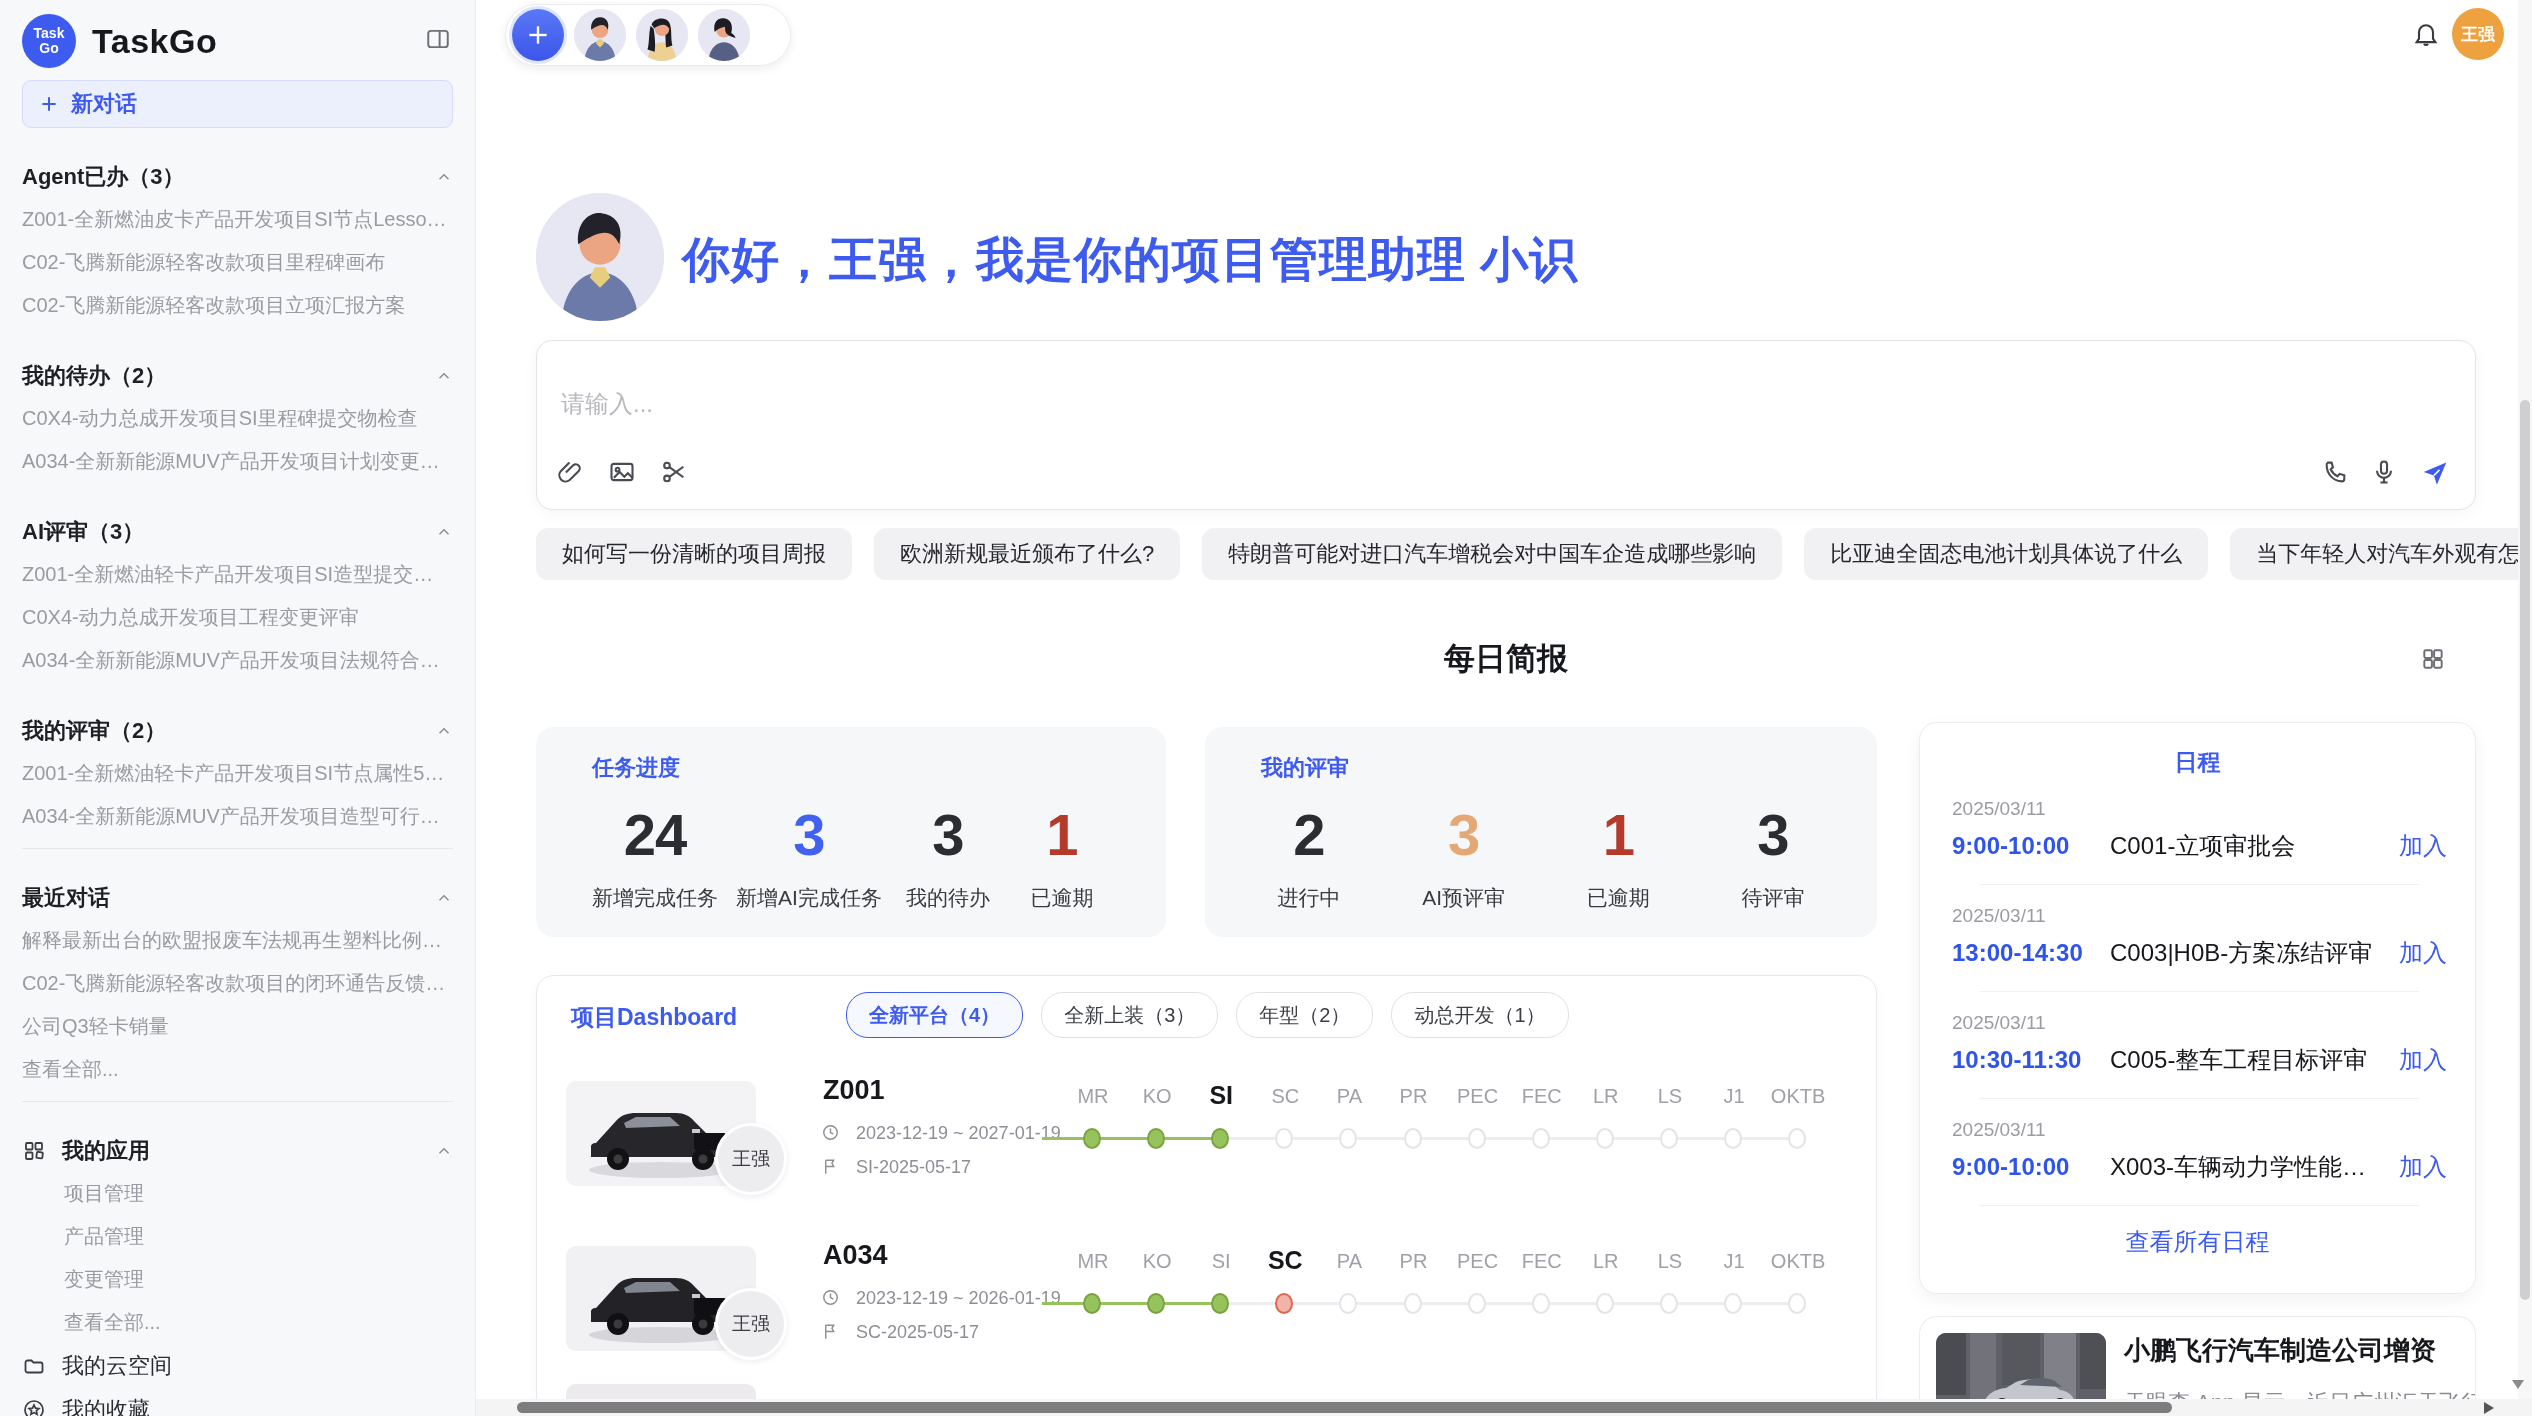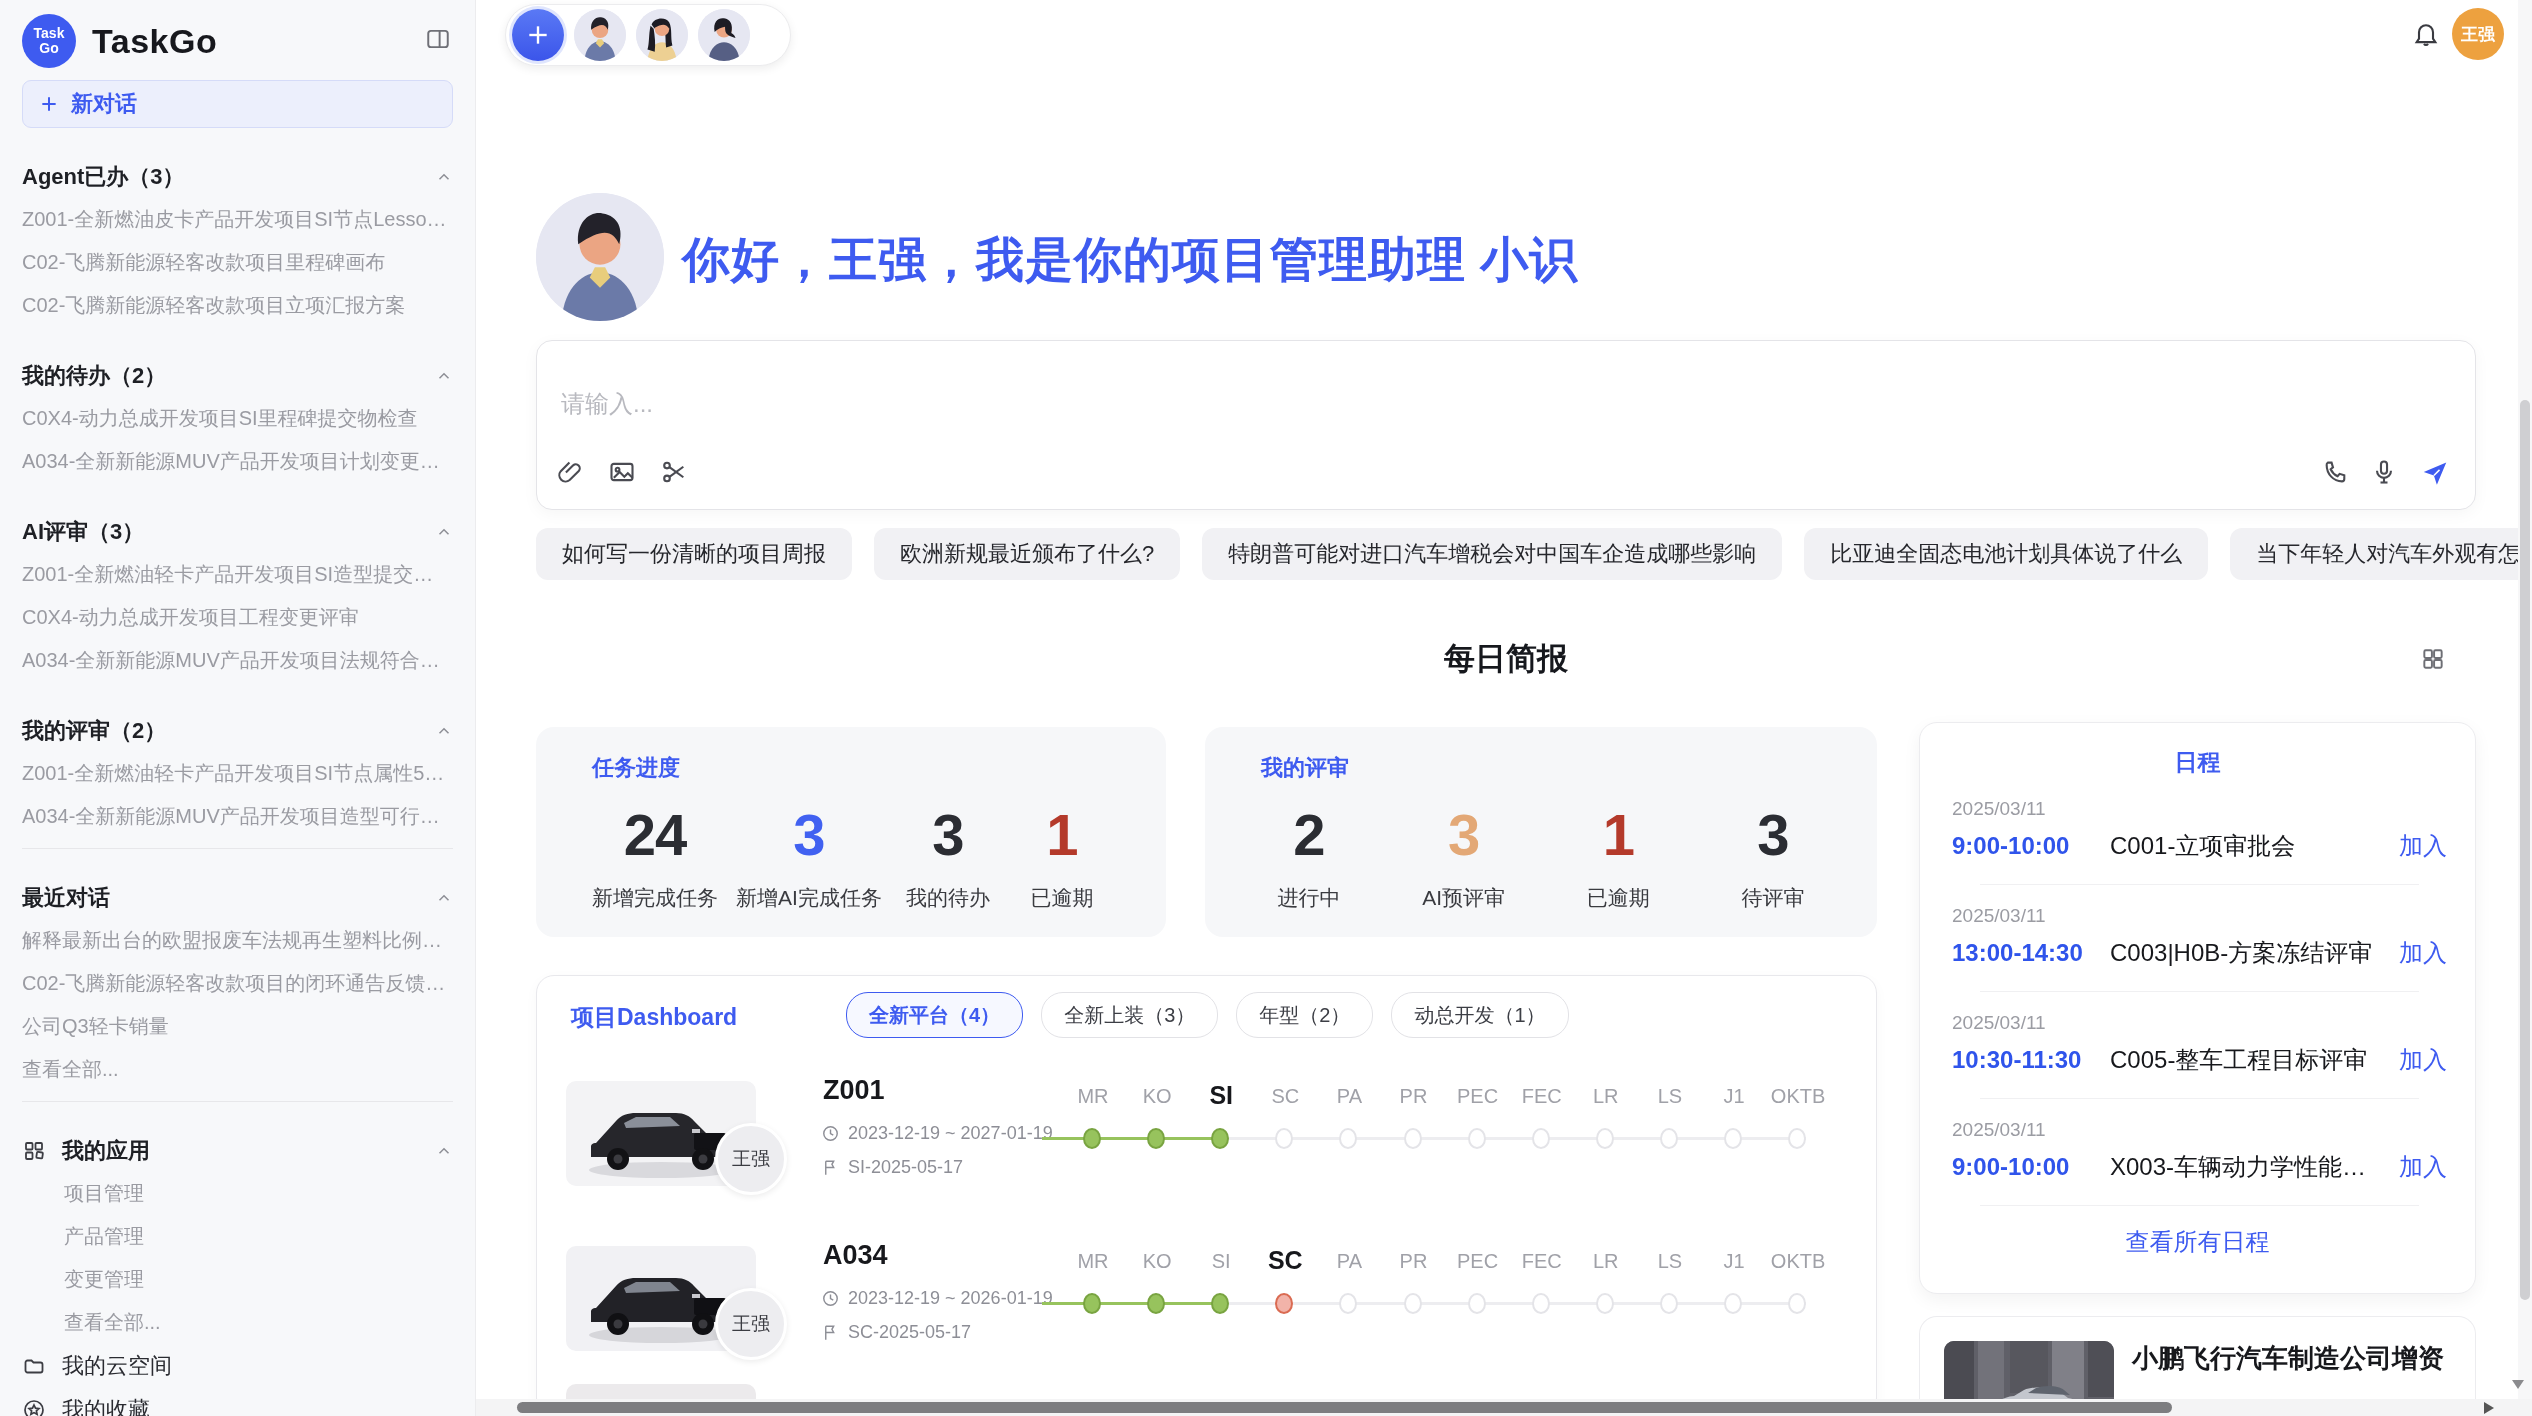--- a/index.html
+++ b/index.html
@@ -76,21 +76,21 @@
   .filters{position:absolute;left:309px;top:16px;display:flex;gap:18px;}
   .fchip{height:44px;border-radius:22px;border:1px solid #e2e2e6;background:#fff;color:#3c3e45;
          font-size:20px;display:flex;align-items:center;padding:0 22px;}
   .fchip.active{border:1.5px solid var(--accent,#3e5bf0);color:var(--accent,#3e5bf0);background:#f6f8ff;font-weight:600;}
   .prow{position:absolute;left:0;width:1341px;height:160px;}
   .truck{position:absolute;left:29px;top:20px;width:190px;height:105px;border-radius:10px;overflow:hidden;}
   .owner{position:absolute;left:178px;top:62px;width:66px;height:66px;border-radius:50%;background:#ededf0;
          border:3px solid #fff;display:flex;align-items:center;justify-content:center;
          font-size:19px;color:#3b3c42;box-shadow:0 2px 6px rgba(0,0,0,.08);}
   .pname{position:absolute;left:286px;top:14px;font-size:27px;font-weight:700;color:#17181c;}
-  .pmeta{position:absolute;left:284px;display:flex;align-items:center;gap:8px;
+  .pmeta{position:absolute;left:284px;display:flex;align-items:flex-start;gap:16px;
          font-size:18px;color:#8d8e96;}
   .milestones{position:absolute;left:505px;top:24px;width:790px;height:80px;}
   .ms-label{position:absolute;top:0;width:80px;margin-left:-40px;text-align:center;
             font-size:20px;color:#a0a1a8;}
   .ms-label.current{font-size:25px;font-weight:700;color:#17181c;top:-4px;}
   .ms-line{position:absolute;top:52px;height:3px;background:#ededf0;}
   .ms-line.green{background:var(--green_fill,#97c35d);}
   .ms-dot{position:absolute;top:43px;width:18px;height:21px;margin-left:-10px;border-radius:50%;
           background:#fff;border:2px solid #e4e4e8;box-sizing:border-box;}
   .ms-dot.done{background:var(--green_fill,#97c35d);border-color:var(--green_stroke,#79a441);}
@@ -106,21 +106,21 @@
   .sch-date{font-size:19px;color:#9b9ca3;}
   .sch-main{display:flex;align-items:center;margin-top:10px;}
   .sch-time{width:158px;font-size:24px;font-weight:700;color:#2f54eb;}
   .sch-title{flex:1;font-size:24px;color:#17181c;white-space:nowrap;overflow:hidden;text-overflow:ellipsis;}
   .sch-join{font-size:24px;color:var(--accent,#3e5bf0);margin-left:14px;}
   .sch-div{height:1px;background:#f0f0f2;margin:22px 28px 0 28px;}
   .sch-all{text-align:center;font-size:24px;color:var(--accent,#3e5bf0);margin-top:20px;}
   
   .news{position:absolute;left:1919px;top:1316px;width:557px;height:100px;background:#fff;
         border:1px solid #ececef;border-radius:18px 18px 0 0;border-bottom:none;box-sizing:border-box;
-        padding:24px;display:flex;gap:18px;overflow:hidden;}
+        padding:16px;display:flex;gap:18px;overflow:hidden;}
   .news-img{width:170px;height:96px;border-radius:10px;overflow:hidden;flex:none;}
   .news-title{font-size:26px;font-weight:700;color:#17181c;}
   .news-snippet{font-size:22px;color:#8b8c93;margin-top:20px;white-space:nowrap;}
   
   .hscroll{position:absolute;left:476px;top:1399px;width:2056px;height:17px;background:#f4f4f5;}
   .hthumb{position:absolute;left:41px;top:3px;width:1655px;height:11px;border-radius:6px;background:#7d7d80;}
   .harrow{position:absolute;left:2008px;top:3px;width:0;height:0;border-left:10px solid #555;
           border-top:6px solid transparent;border-bottom:6px solid transparent;}
   .vscroll{position:absolute;right:0;top:0;width:14px;height:1399px;background:#f7f7f8;}
   .vthumb{position:absolute;right:2px;top:400px;width:10px;height:900px;border-radius:5px;background:#cfcfd2;}

